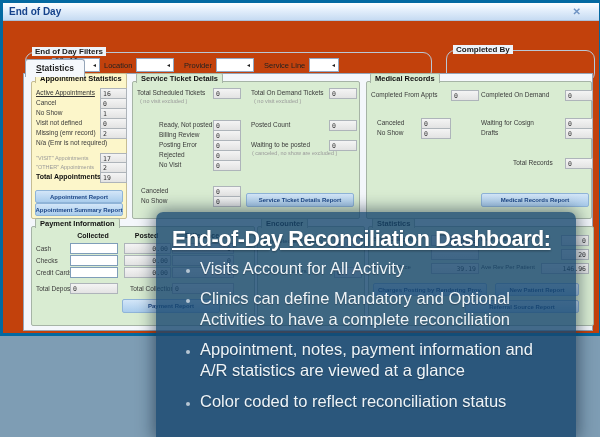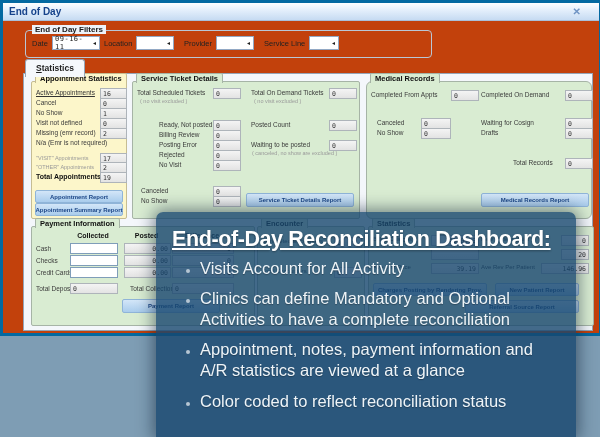--- a/index.html
+++ b/index.html
@@ -10,21 +10,21 @@
   .window{position:absolute;left:0;top:0;width:596px;height:330px;
     background:#c2410c;border:3px solid #0369a1;}
   .titlebar{height:17px;display:flex;align-items:center;padding:0 6px;
     background:linear-gradient(180deg,#fdfeff 0%,#e2eefb 45%,#c6dbf2 100%);
     border-bottom:1px solid #a9c0da;}
   .wtitle{font-size:10px;font-weight:bold;color:#15428b;}
   .wclose{margin-left:auto;margin-right:12px;color:#6f94c4;font-weight:bold;
     font-size:10px;cursor:default;}
 
   
-  .groupbox{position:absolute;border:1px solid #b9c7d6;border-radius:4px;}
+  .groupbox{position:absolute;border:1px solid #b9c7d6;border-radius:9px;margin-top:22px;}
   .legend{position:absolute;top:-6px;left:6px;background:#edf2f9;padding:0 3px;
     font-size:8px;font-weight:bold;color:#1a1a1a;white-space:nowrap;}
   .filters{left:22px;top:27px;width:405px;height:26px;}
   .completedby{left:443px;top:25px;width:147px;height:30px;}
   .flabel{position:absolute;top:8px;font-size:7.5px;color:#222;white-space:nowrap;}
   .combo{position:absolute;top:5px;height:12px;background:#fff;
     border:1px solid #92a8c4;display:flex;align-items:center;padding:0 2px;}
   .cval{font:7px "DejaVu Sans Mono",monospace;color:#222;letter-spacing:.5px;}
   .carrow{margin-left:auto;font-size:5px;color:#222;line-height:1;}
   .btn-primary{position:absolute;left:310px;top:3px;width:90px;height:17px;
@@ -63,21 +63,21 @@
     font:6.5px "DejaVu Sans Mono",monospace;padding:0 2px;}
   .pbtn{position:absolute;background:linear-gradient(#d3e6f8,#a9ccec);
     border:1px solid #8fb4d8;border-radius:2px;font-size:6px;font-weight:bold;
     color:#1c4687;text-align:center;display:flex;align-items:center;
     justify-content:center;white-space:nowrap;font-family:"Liberation Sans",sans-serif;}
   .chead{position:absolute;font-size:7px;font-weight:bold;color:#111;
     text-align:center;white-space:nowrap;}
 
   #appt{left:7px;top:7px;width:94px;height:136px;}
   #service{left:108px;top:7px;width:226px;height:136px;}
-  #medical{left:342px;top:7px;width:224px;height:136px;border-radius:6px;}
+  #medical{left:342px;top:7px;width:224px;height:136px;}
   #payment{left:7px;top:152px;width:222px;height:98px;}
   #encounter{left:233px;top:152px;width:106px;height:98px;}
   #statspanel{left:344px;top:152px;width:224px;height:98px;}
 
   
   .overlay{position:absolute;left:156px;top:212px;width:420px;height:225px;
     z-index:10;background:rgba(23,70,110,0.80);border-radius:7px 7px 0 0;
     box-shadow:0 0 16px 3px rgba(10,30,50,0.5);}
   .ov-title{margin:15px 8px 5px 16px;font-size:21.5px;letter-spacing:-0.4px;
     font-weight:bold;color:#fff;white-space:nowrap;
@@ -115,20 +115,23 @@
         <span class="cval"></span>
         <span class="carrow">◄</span>
       </div>
       <span class="flabel" style="left:238px">Service Line</span>
       <div class="combo" style="left:283px;width:24px">
         <span class="cval"></span>
         <span class="carrow">◄</span>
       </div>
     </div>
 
+    <div class="groupbox completedby">
+      <span class="legend">Completed By</span>
+    </div>
 
     <div class="tab"><span class="accel">S</span><span>tatistics</span></div>
 
     <div class="tabpanel">
 
       <div class="panel yellow" id="appt">
         <span class="ptitle">Appointment Statistics</span>
         <span class="lbl link" style="position:absolute;left:4px;top:7px">Active Appointments</span>
         <span class="vbox" style="left:68px;top:6px;width:21px">16</span>
         <span class="lbl" style="position:absolute;left:4px;top:17px">Cancel</span>

